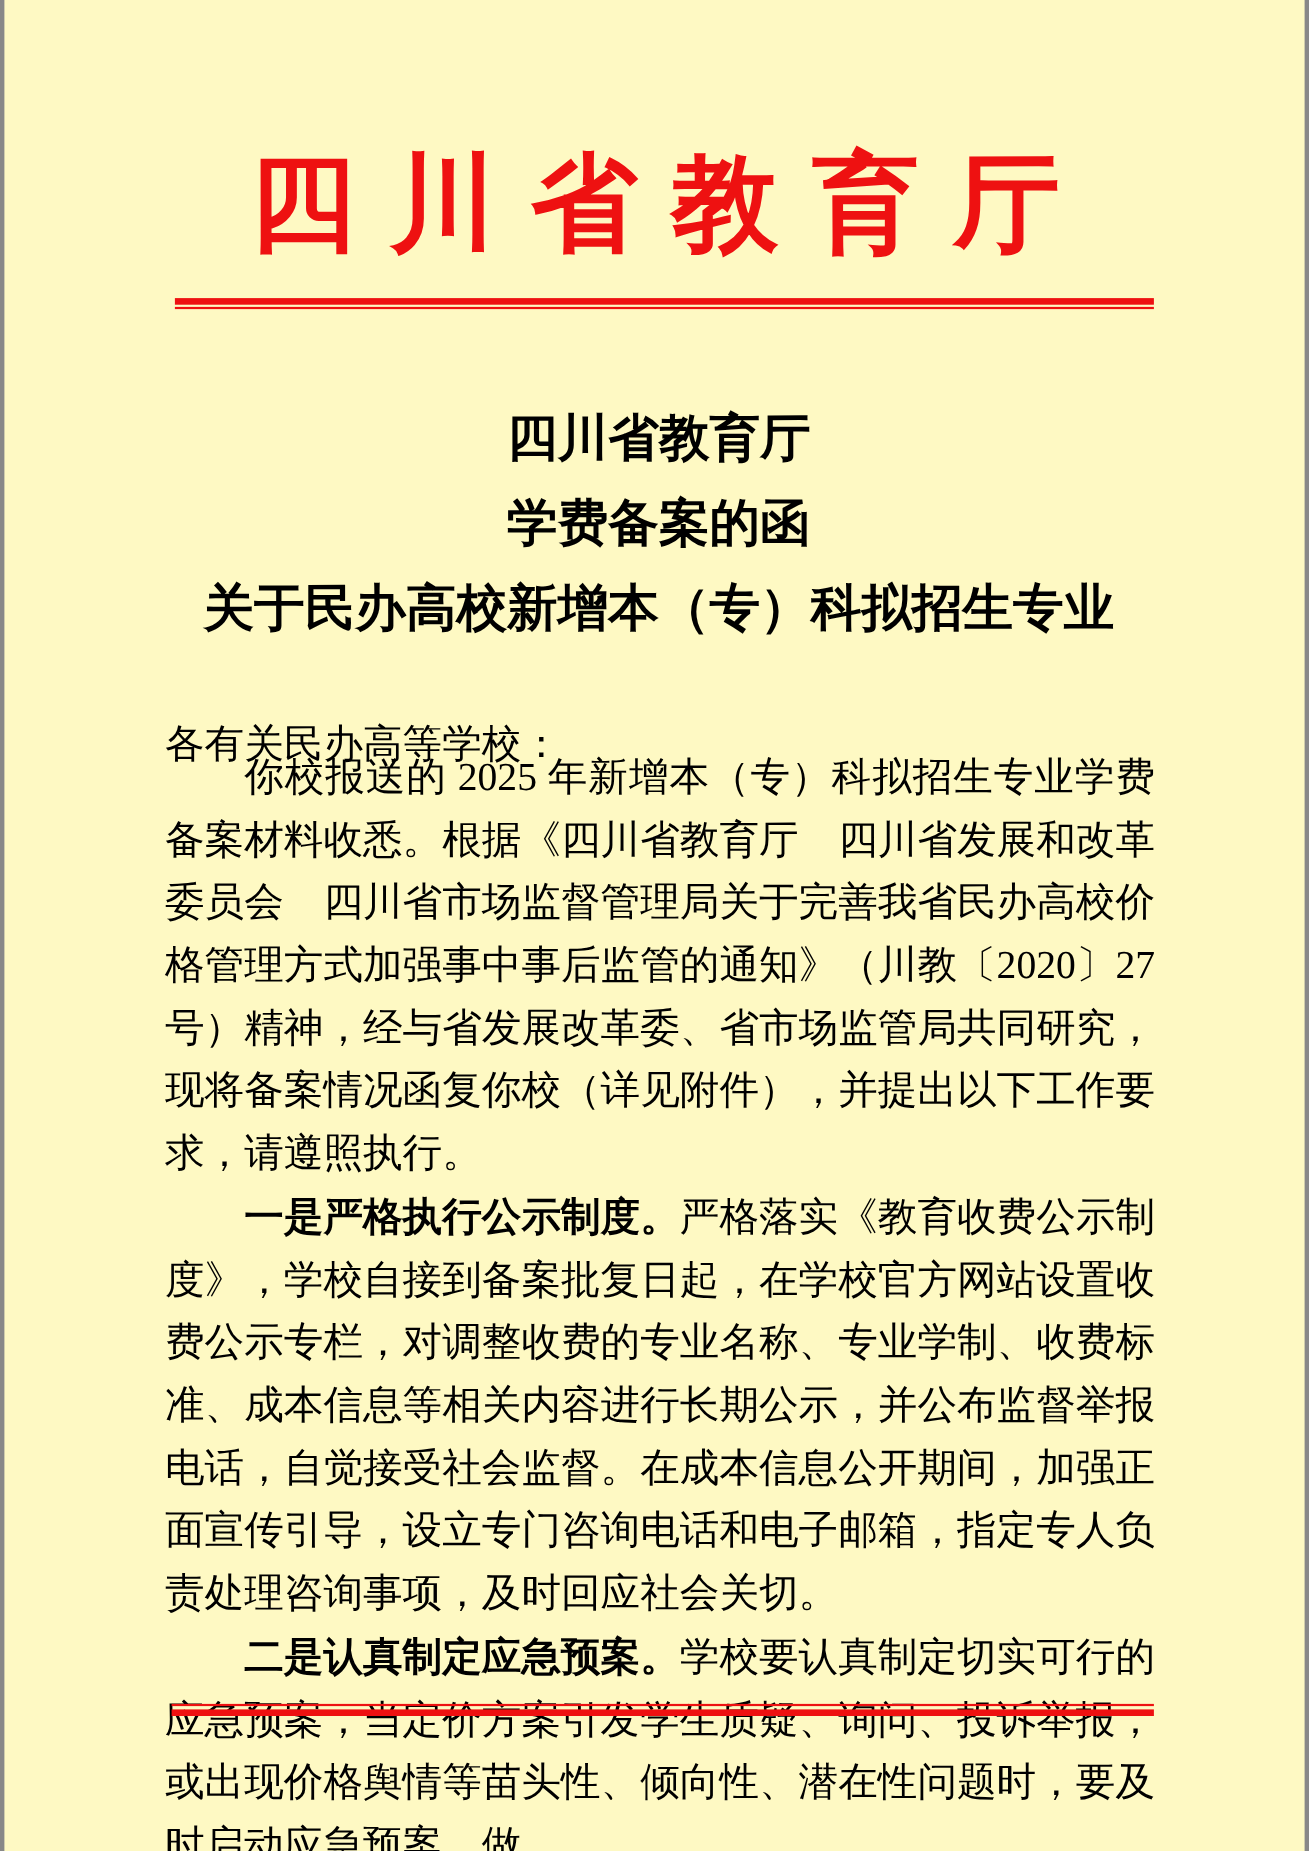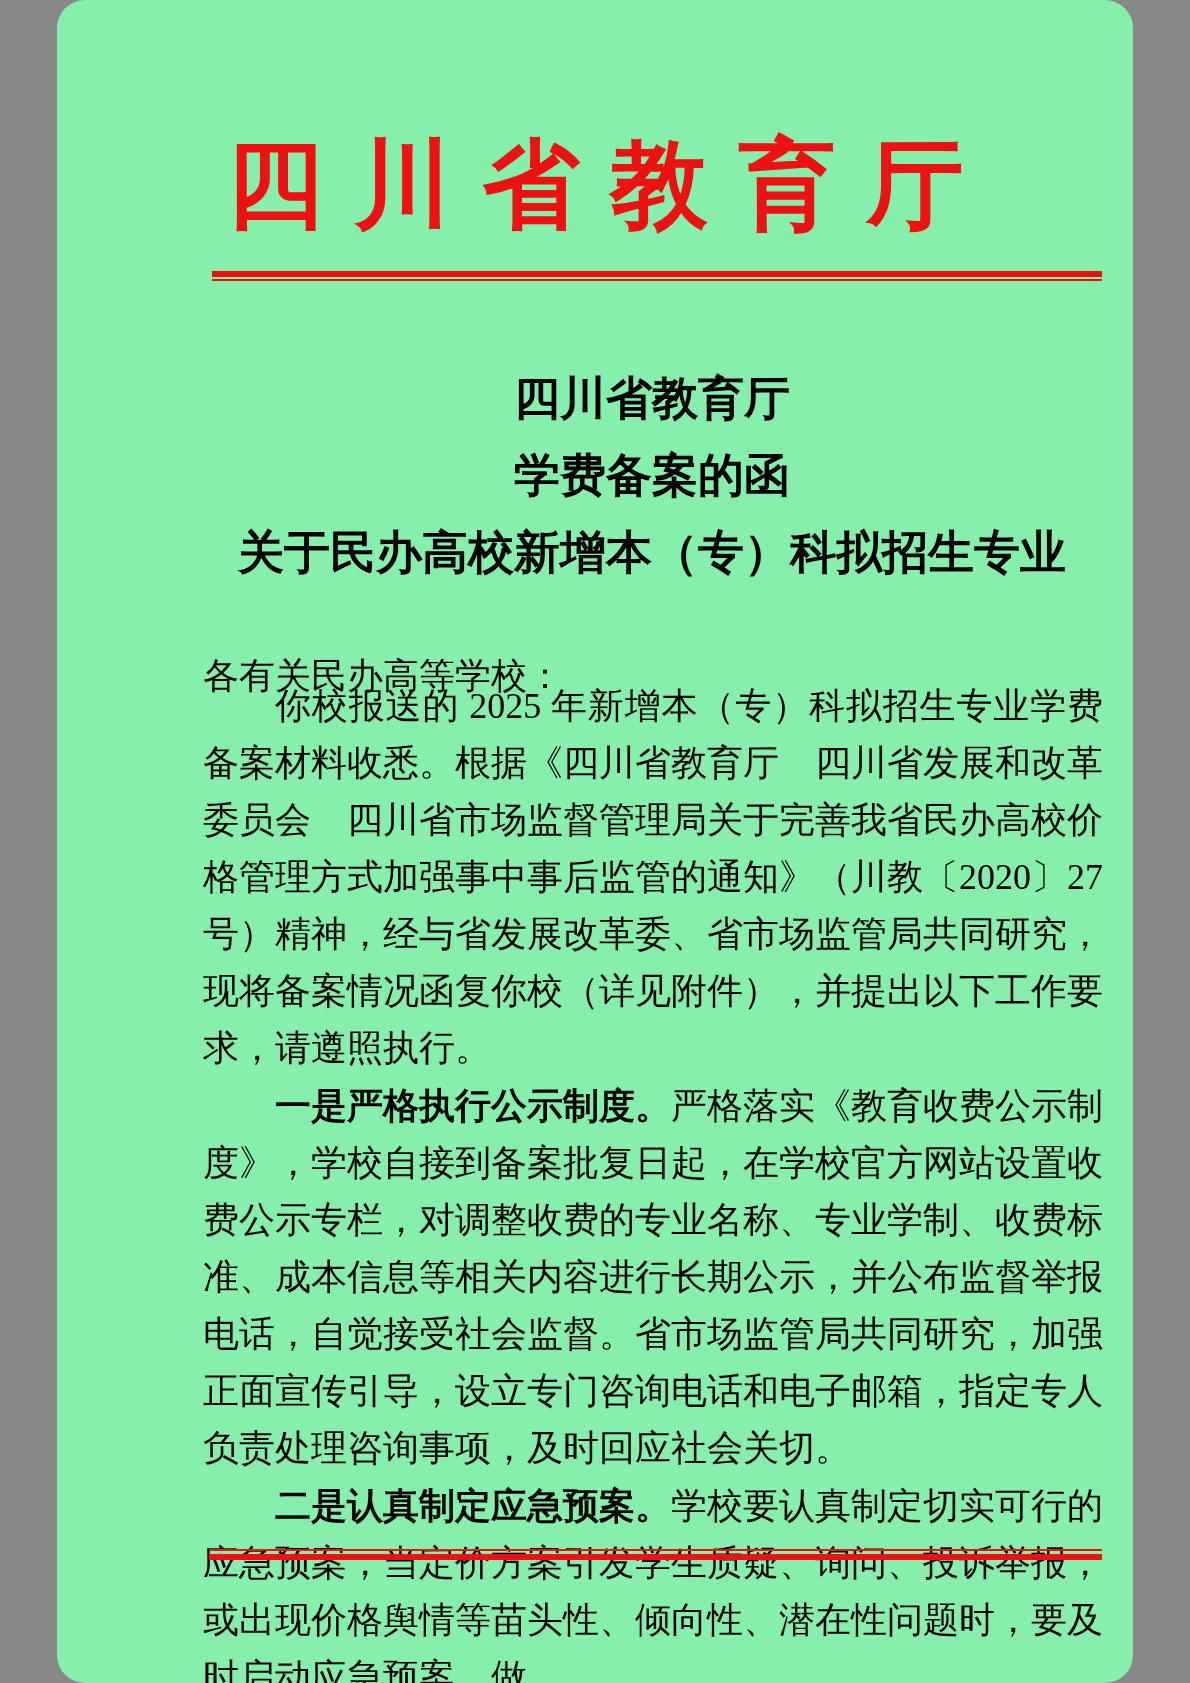--- a/index.html
+++ b/index.html
@@ -1,25 +1,24 @@
 <!DOCTYPE html>
 <html lang="zh"><head>
 <meta charset="utf-8">
 <style>
   html, body { margin: 0; padding: 0; background: #888; }
   .page {
     position: relative;
-    width: 1076px;
+    width: 1182px;
     height: 1683px;
     margin: 0 auto;
-    background: #86efac;
+    background: #fef9c3;
     overflow: hidden;
     font-family: "Liberation Serif", "DejaVu Serif", serif;
     color: #000;
-    border-radius: 28px;
   }
   
   .letterhead {
     position: absolute;
     top: 126px;
     left: 0;
     width: 100%;
     text-align: center;
     font-size: 97px;
     font-weight: bold;
@@ -102,19 +101,19 @@
   <div class="doc-title">
     <div>四川省教育厅</div>
     <div>学费备案的函</div>
     <div>关于民办高校新增本（专）科拟招生专业</div>
   </div>
 
   <div class="salutation">各有关民办高等学校：</div>
 
   <div class="letter-body">
       <p><span class="run-regular">你校报送的 2025 年新增本（专）科拟招生专业学费备案材料收悉。根据《四川省教育厅　四川省发展和改革委员会　四川省市场监督管理局关于完善我省民办高校价格管理方式加强事中事后监管的通知》（川教〔2020〕27 号）精神，经与省发展改革委、省市场监管局共同研究，现将备案情况函复你校（详见附件），并提出以下工作要求，请遵照执行。</span></p>
-      <p><span class="run-bold">一是严格执行公示制度。</span><span class="run-regular">严格落实《教育收费公示制度》，学校自接到备案批复日起，在学校官方网站设置收费公示专栏，对调整收费的专业名称、专业学制、收费标准、成本信息等相关内容进行长期公示，并公布监督举报电话，自觉接受社会监督。省市场监管局共同研究，加强正面宣传引导，设立专门咨询电话和电子邮箱，指定专人负责处理咨询事项，及时回应社会关切。</span></p>
+      <p><span class="run-bold">一是严格执行公示制度。</span><span class="run-regular">严格落实《教育收费公示制度》，学校自接到备案批复日起，在学校官方网站设置收费公示专栏，对调整收费的专业名称、专业学制、收费标准、成本信息等相关内容进行长期公示，并公布监督举报电话，自觉接受社会监督。在成本信息公开期间，加强正面宣传引导，设立专门咨询电话和电子邮箱，指定专人负责处理咨询事项，及时回应社会关切。</span></p>
       <p><span class="run-bold">二是认真制定应急预案。</span><span class="run-regular">学校要认真制定切实可行的应急预案，当定价方案引发学生质疑、询问、投诉举报，或出现价格舆情等苗头性、倾向性、潜在性问题时，要及时启动应急预案，做</span></p>
     </div>
 
   <div class="rule-bottom"></div>
 
 </div>
 
 </body></html>

